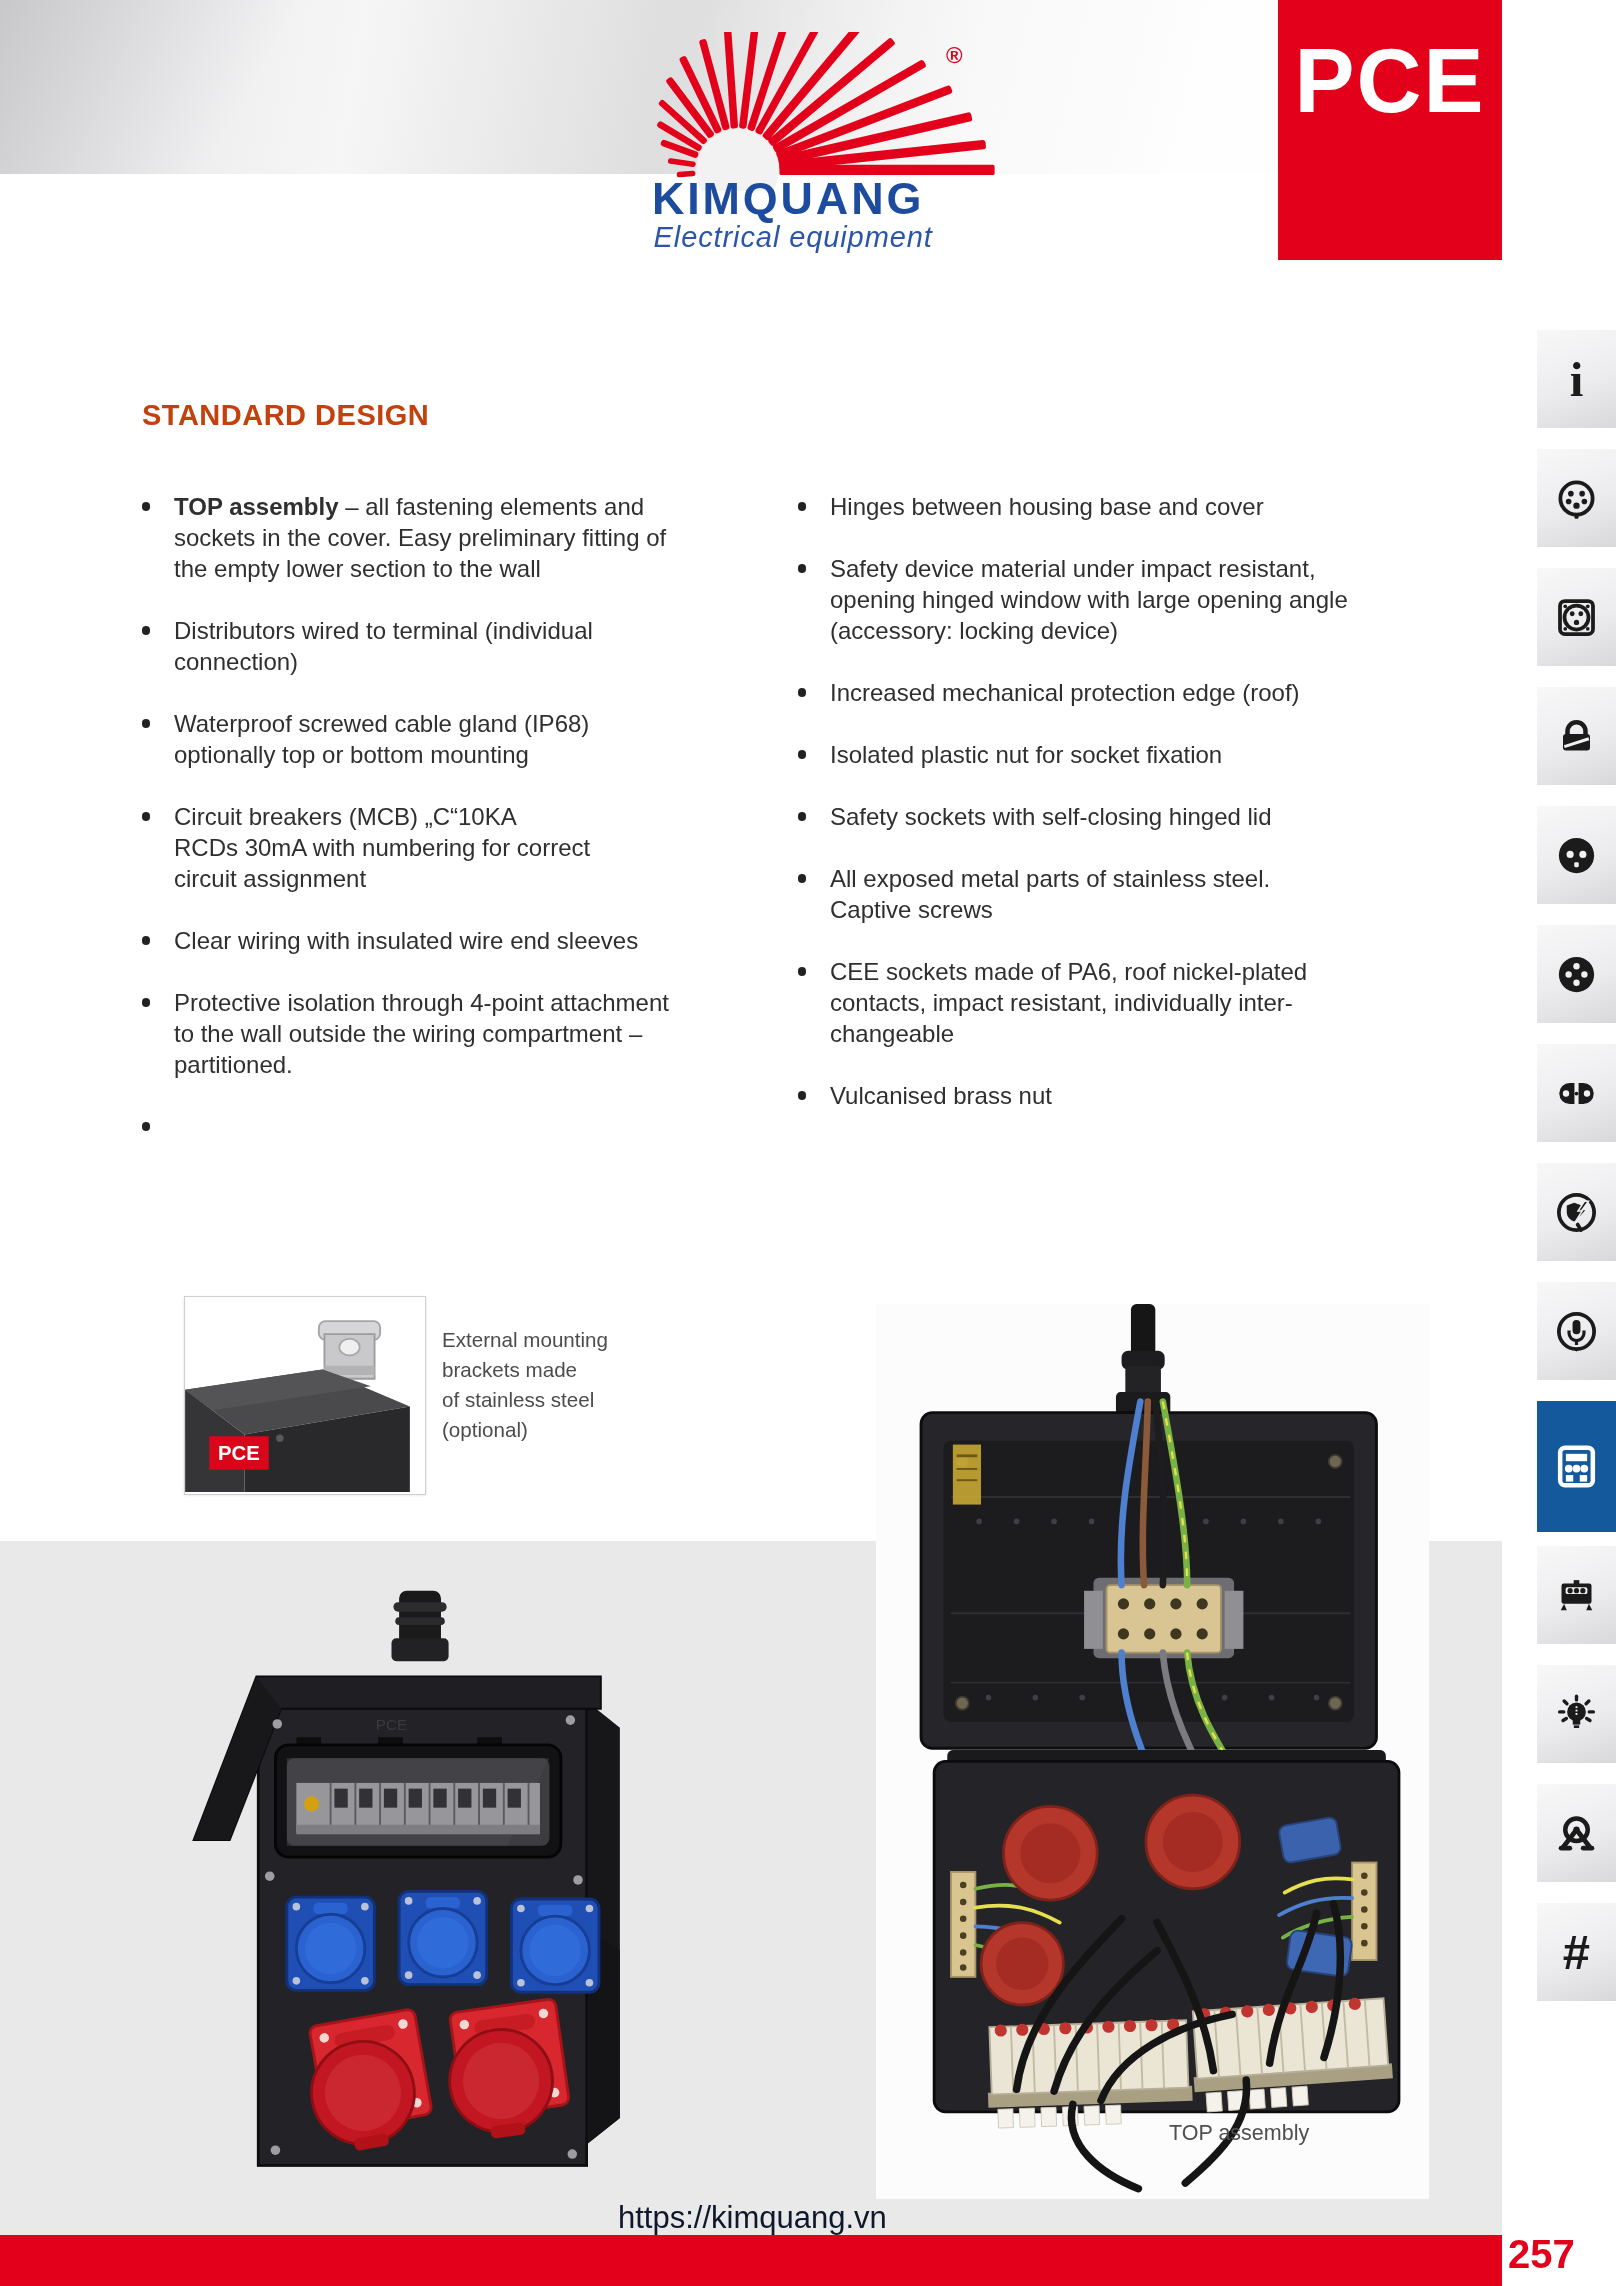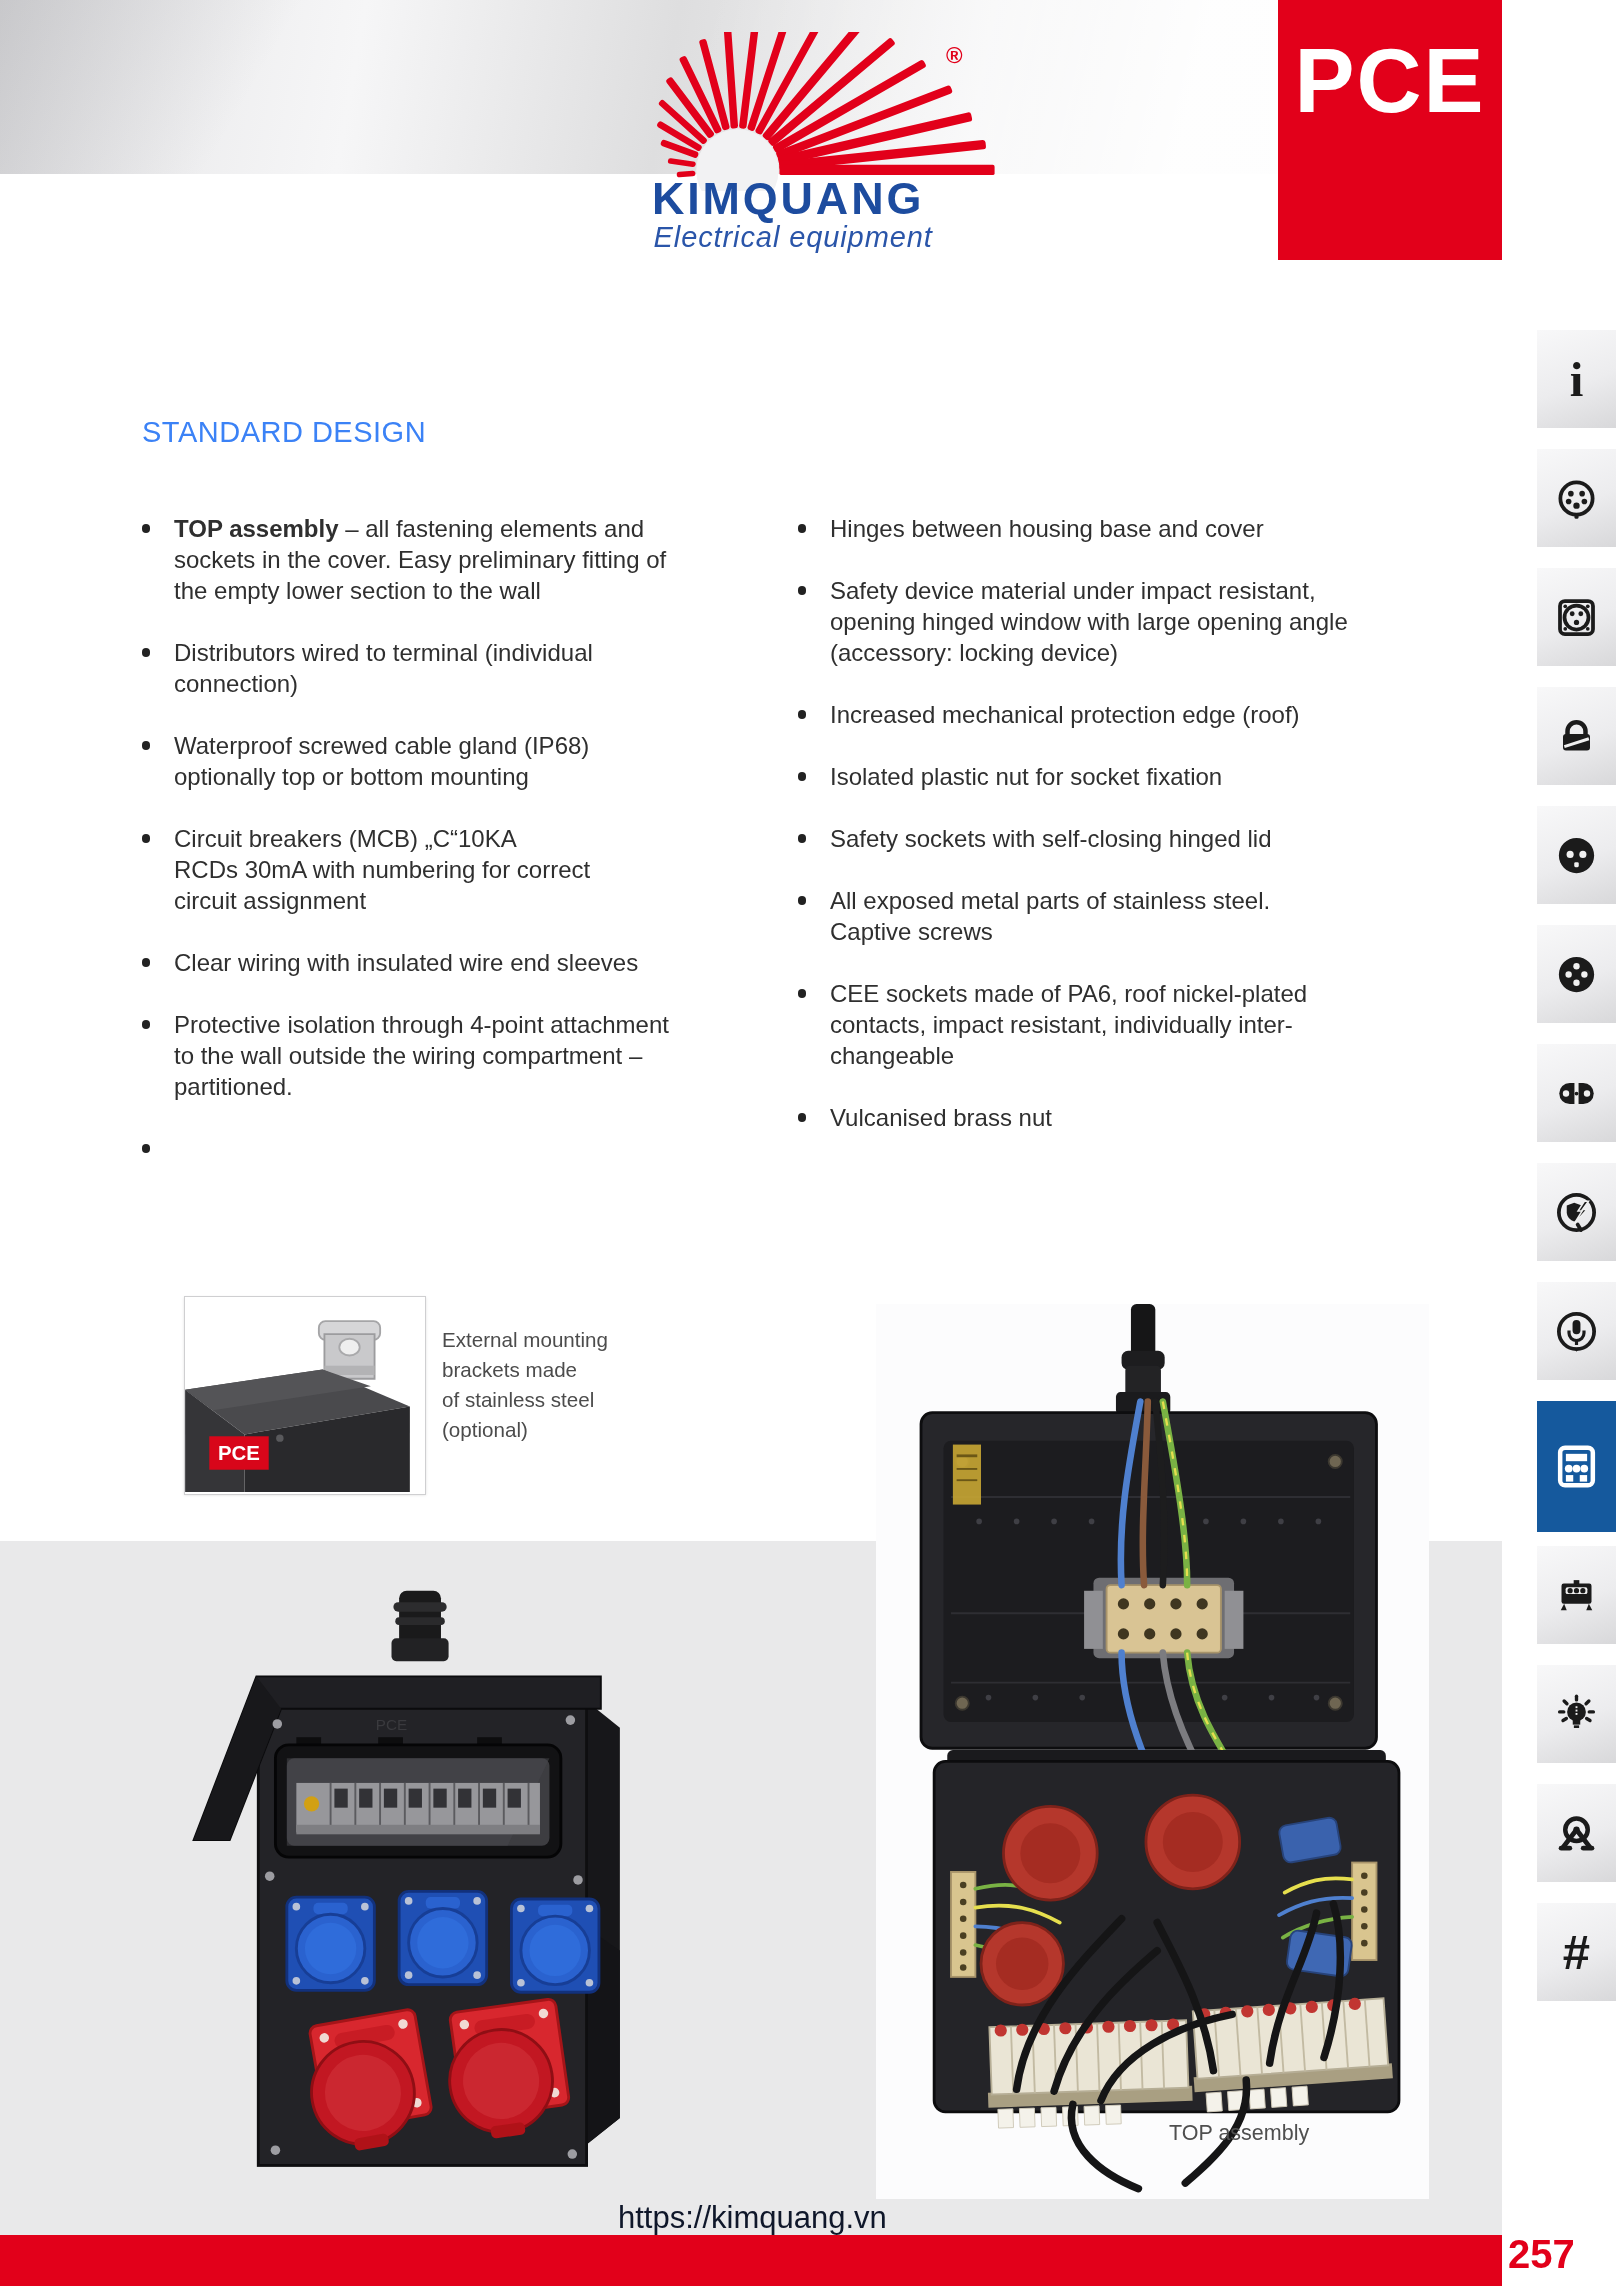--- a/index.html
+++ b/index.html
@@ -15,25 +15,25 @@
   .pce-box{position:absolute;left:1278px;top:0;width:224px;height:260px;background:#e2001a;
         display:flex;align-items:flex-start;justify-content:center;}
   .pce-box span{color:#fff;font-weight:bold;font-size:90px;letter-spacing:1.9px;line-height:1;margin-top:36px;}
   .logo{position:absolute;left:648px;top:32px;width:356px;height:215px;}
   .logo svg{position:absolute;left:0;top:0;}
   .logo .rmark{position:absolute;left:298px;top:11.2px;color:#e2001a;font-size:22.5px;font-weight:bold;}
   .logo .lname{position:absolute;left:3.7px;top:142px;width:330px;color:#1d4c9f;font-weight:bold;
         font-size:44px;letter-spacing:2.8px;transform:scaleX(1.02);transform-origin:left;}
   .logo .lsub{position:absolute;left:5.6px;top:189px;color:#2a55a9;font-style:italic;font-size:29px;letter-spacing:0.9px;}
   
-  .h1{position:absolute;left:142px;top:416px;font-size:29px;font-weight:normal;color:#3b82f6;letter-spacing:0.5px;}
+  .h1{position:absolute;left:142px;top:399px;font-size:29px;font-weight:bold;color:#c2410c;letter-spacing:0.5px;}
   .col{position:absolute;top:491px;font-size:24px;line-height:31px;color:#2f2f2f;}
   .col.left{left:142px;width:600px;}
   .col.right{left:798px;width:609px;}
-  .feat{display:flex;margin-bottom:31px;margin-top:22px;}
+  .feat{display:flex;margin-bottom:31px;}
   .dot{flex:0 0 32px;}
   .dot i{display:block;width:8.4px;height:8.4px;border-radius:50%;background:#222;margin-top:11.2px;}
   .txt{white-space:pre-line;}
   .txt .b{font-weight:bold;}
   
   .fig{position:absolute;left:184px;top:1296px;width:240px;height:197px;background:#fff;
        border:0.9px solid #cfcfd1;box-shadow:0 0.9px 2.8px rgba(0,0,0,.12);}
   .figcap{position:absolute;left:442px;top:1325px;font-size:20.6px;line-height:30px;color:#4c4c4c;white-space:pre-line;}
   
   .panel{position:absolute;left:0;top:1541px;width:1502px;height:694px;background:#e9e9ea;}

